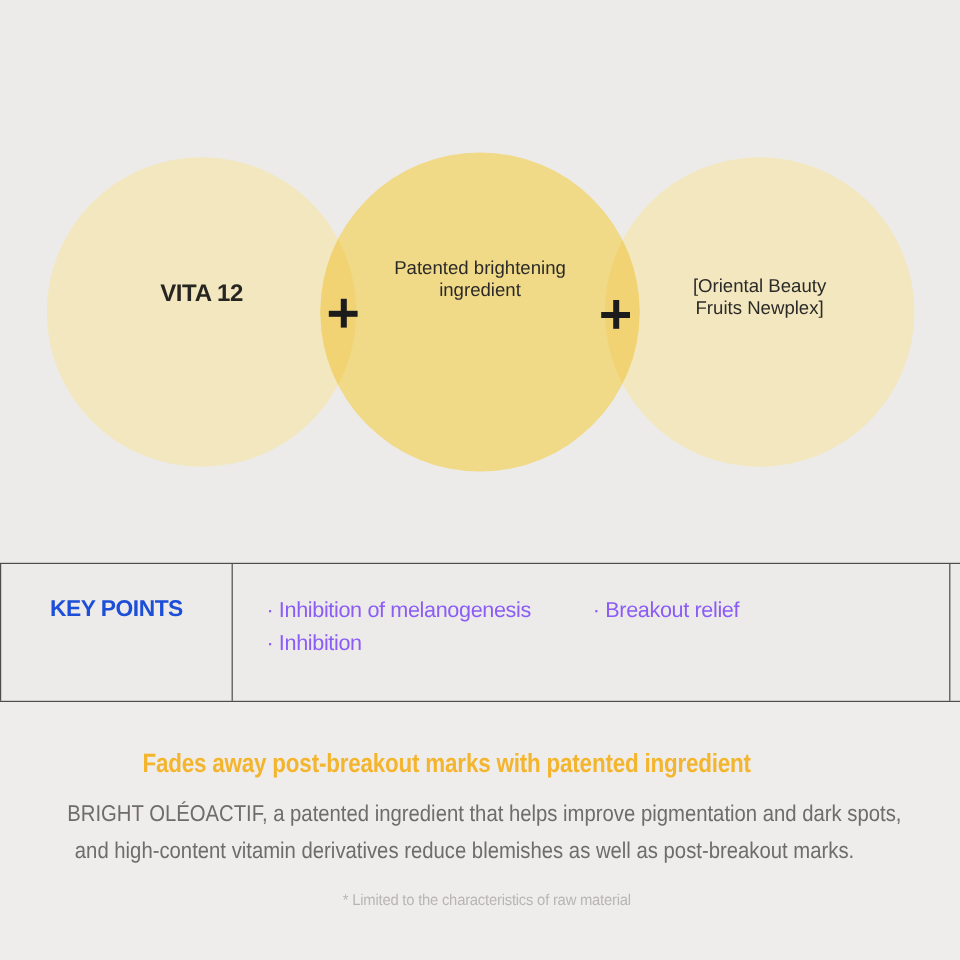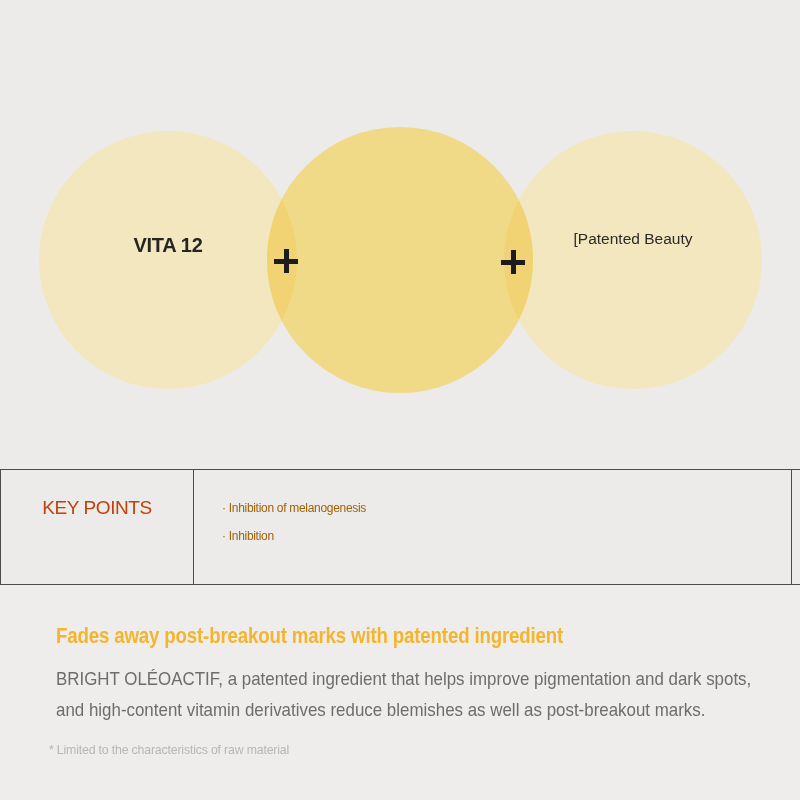--- a/index.html
+++ b/index.html
@@ -33,27 +33,27 @@
   }
   .kp-table{
     position:absolute;left:0;top:0;height:114px;width:790px;
     border-left:1px solid #4D4D4D;border-right:1px solid #4D4D4D;
     display:flex;
   }
   .kp-left{
     width:192px;border-right:1px solid #4D4D4D;
     padding-top:24px;text-align:center;flex:none;
   }
-  .kp-title{font-size:19px;font-weight:normal;letter-spacing:-0.4px;color:#c2410c;line-height:28px;}
+  .kp-title{font-size:19px;font-weight:bold;letter-spacing:-0.4px;color:#1d4ed8;line-height:28px;}
   .kp-right{flex:1;display:flex;padding:24px 0 0 28px;}
   .kp-col{list-style:none;margin:0;padding:0;}
   .kp-col-1{width:272px;flex:none;}
-  .kp-col li{font-size:12px;line-height:28px;color:#a16207;letter-spacing:-0.3px;white-space:nowrap;}
+  .kp-col li{font-size:18px;line-height:28px;color:#8b5cf6;letter-spacing:-0.3px;white-space:nowrap;}
   
-  .bottom-section{width:800px;height:216px;background:#EFEDEB;}
+  .bottom-section{width:800px;height:216px;background:#EFEDEB;text-align:center;}
   .bottom-heading{
     margin:0 0 0 56px;padding-top:38px;
     font-size:22px;font-weight:bold;line-height:26px;
     color:#F4B52E;letter-spacing:-0.2px;
     transform:scaleX(0.85);transform-origin:left center;
     white-space:nowrap;
   }
   .bottom-body{
     margin:14px 0 0 56px;
     font-size:19px;line-height:31px;color:#6E6D6B;
@@ -89,42 +89,48 @@
 
   <div class="circle-label label-c1">
     <div class="circle-title">
       <span>VITA 12</span>
     </div>
   </div>
 
   <div class="plus plus-1"></div>
 
   <div class="circle-label label-c2">
+    <div class="circle-subtitle">
+      <span>Patented brightening</span>
+      <span>ingredient</span>
+    </div>
   </div>
 
   <div class="plus plus-2"></div>
 
   <div class="circle-label label-c3">
     <div class="circle-subtitle">
-      <span>[Patented Beauty</span>
+      <span>[Oriental Beauty</span>
+      <span>Fruits Newplex]</span>
     </div>
   </div>
 </div>
 
 <div class="keypoints">
   <div class="kp-table">
     <div class="kp-left">
       <div class="kp-title">KEY POINTS</div>
     </div>
     <div class="kp-right">
       <ul class="kp-col kp-col-1">
         <li>· Inhibition of melanogenesis</li>
         <li>· Inhibition</li>
       </ul>
       <ul class="kp-col kp-col-2">
+        <li>· Breakout relief</li>
       </ul>
     </div>
   </div>
 </div>
 
 <div class="bottom-section">
   <h2 class="bottom-heading">Fades away post-breakout marks with patented ingredient</h2>
   <p class="bottom-body">
     <span>BRIGHT OLÉOACTIF, a patented ingredient that helps improve pigmentation and dark spots,</span>
     <span>and high-content vitamin derivatives reduce blemishes as well as post-breakout marks.</span>

